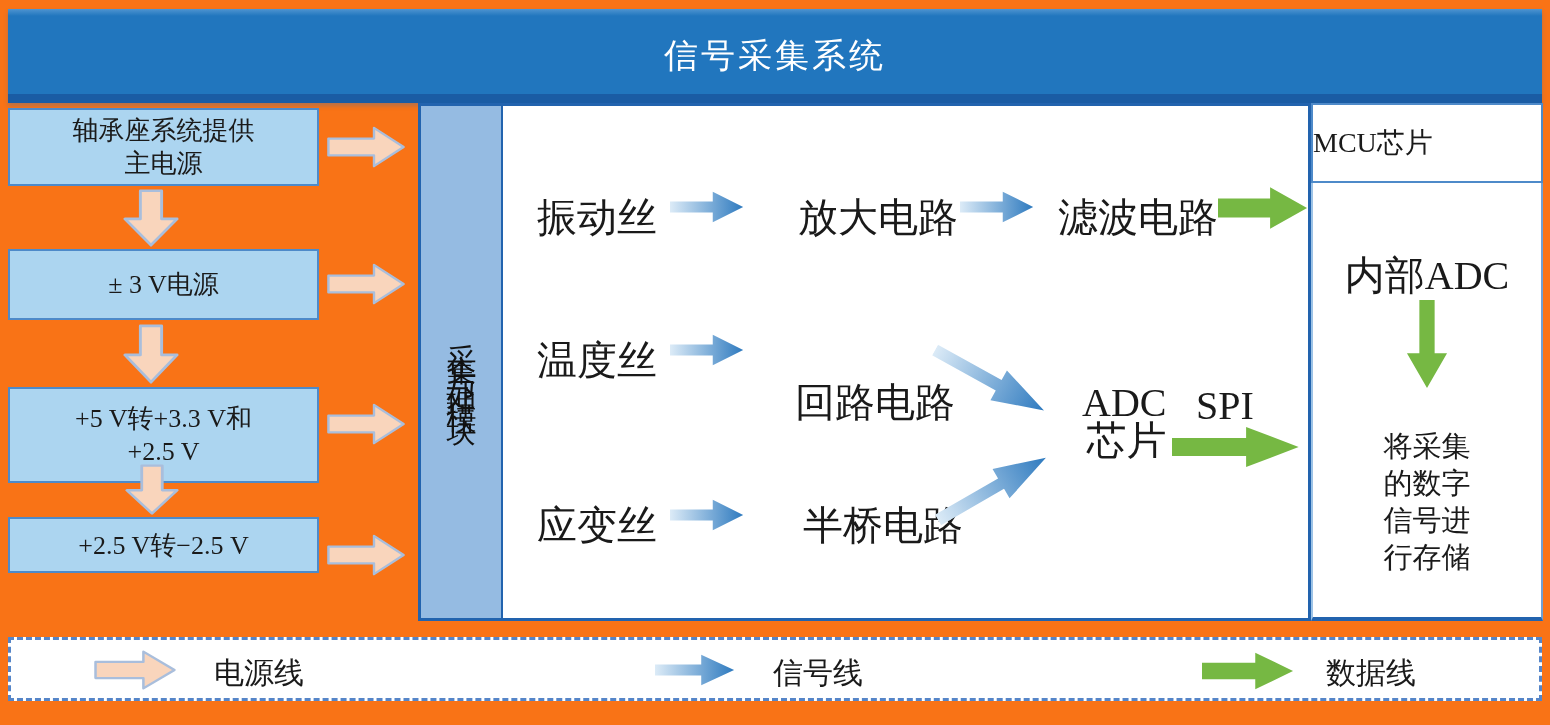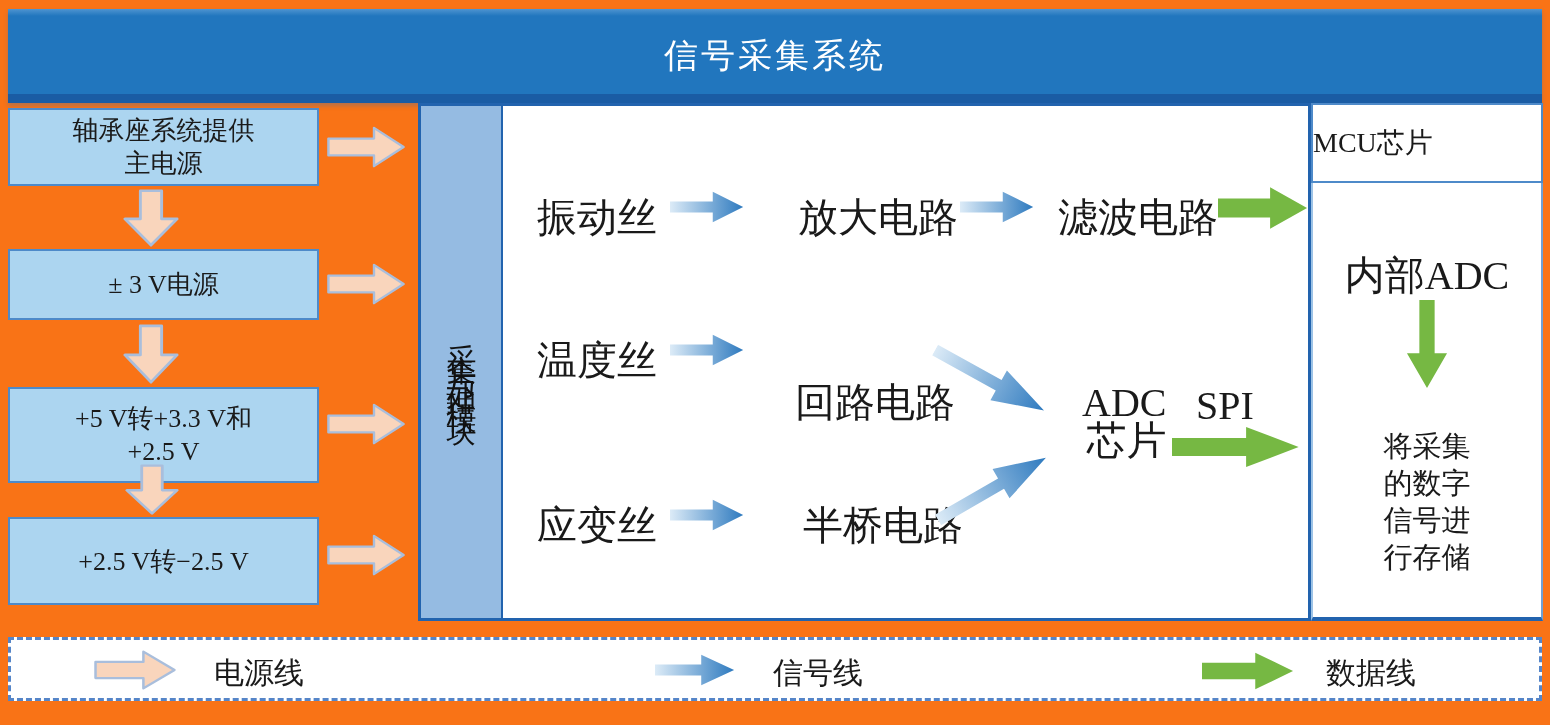--- a/index.html
+++ b/index.html
@@ -74,21 +74,21 @@
     <span>轴承座系统提供</span>
     <span>主电源</span>
   </div>
   <div class="pbox" style="top:249px;height:71px;">
     <span>± 3 V电源</span>
   </div>
   <div class="pbox" style="top:387px;height:96px;">
     <span>+5 V转+3.3 V和</span>
     <span>+2.5 V</span>
   </div>
-  <div class="pbox" style="top:517px;height:88px;">
+  <div class="pbox" style="top:517px;height:56px;">
     <span>+2.5 V转−2.5 V</span>
   </div>
 
   <span class="arr" style="left:122px;top:189px;width:58px;height:58px;">
       <svg viewBox="0 0 60 66" preserveAspectRatio="none">
         <path d="M19,2 H41 V34 H57 L30,64 L3,34 H19 Z" fill="#F9D5BC" stroke="#a9bedc" stroke-width="3" stroke-linejoin="round"></path>
       </svg>
     </span>
   <span class="arr" style="left:122px;top:324px;width:58px;height:60px;">
       <svg viewBox="0 0 60 66" preserveAspectRatio="none">

